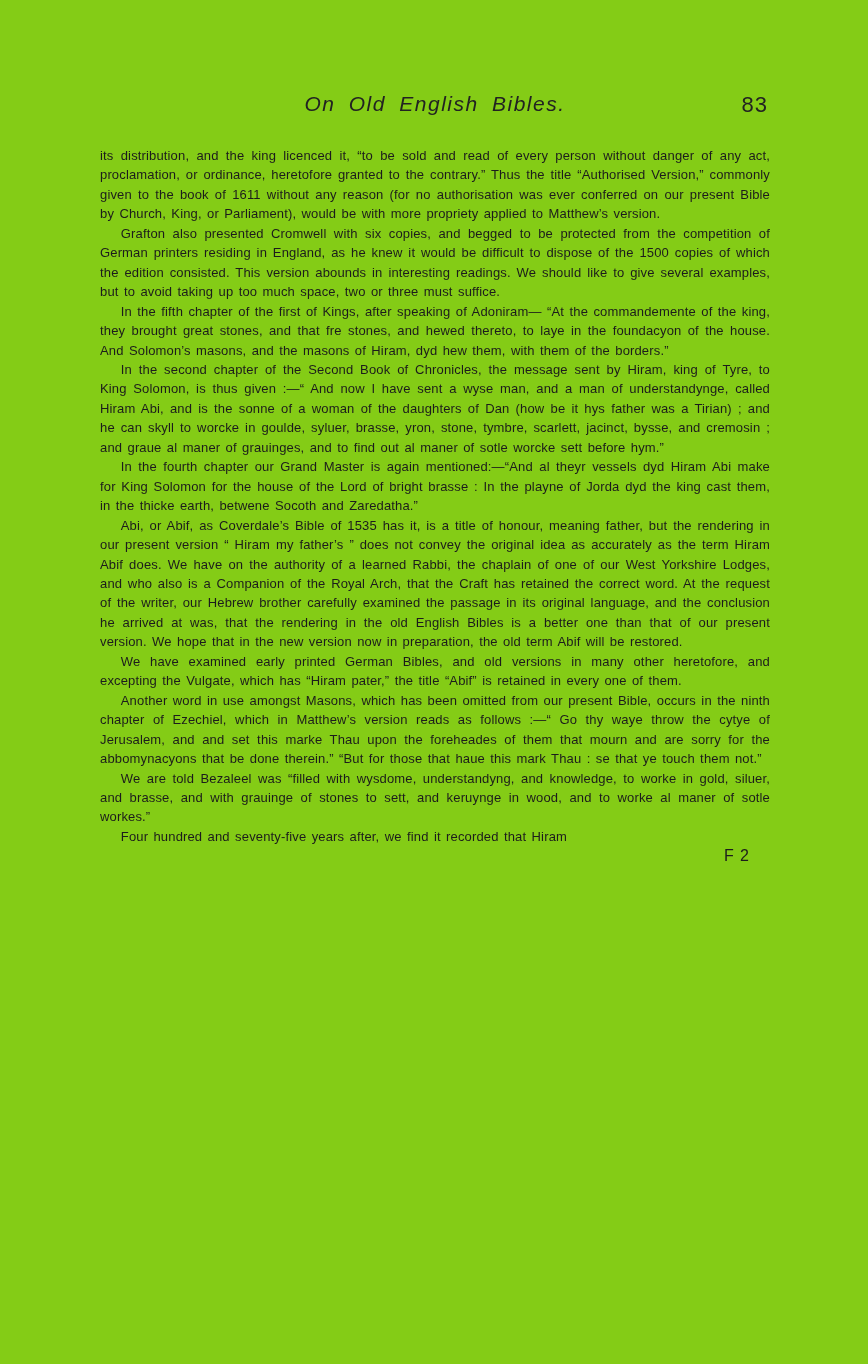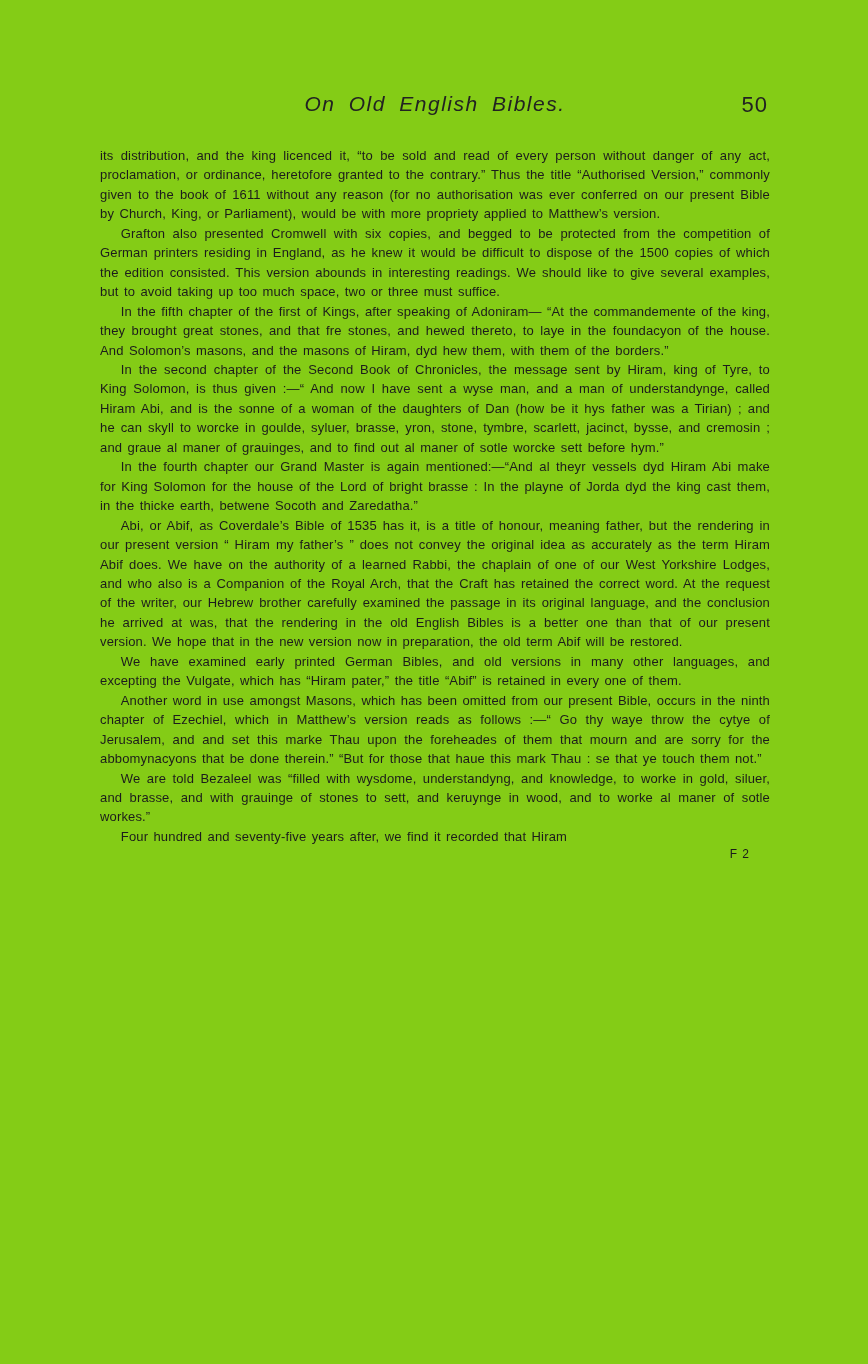--- a/index.html
+++ b/index.html
@@ -54,43 +54,43 @@
     letter-spacing: 0.15px;
     word-spacing: 1.6px;
   }
   .article-body p.para.indent {
     text-indent: 1.6em;
   }
   .signature-mark {
     margin-top: 1px;
     text-align: right;
     padding-right: 20px;
-    font-size: 12px;
+    font-size: 16px;
     letter-spacing: 1px;
   }
 </style>
 </head>
 <body>
 
 <div class="sheet">
   <div class="textblock">
 
     <div class="running-head">
       <div class="running-title">On Old English Bibles.</div>
-      <div class="page-number">50</div>
+      <div class="page-number">83</div>
     </div>
 
     <div class="article-body">
         <p class="para">its distribution, and the king licenced it, “to be sold and read of every person without danger of any act, proclamation, or ordinance, heretofore granted to the contrary.”  Thus the title “Authorised Version,” commonly given to the book of 1611 without any reason (for no authorisation was ever conferred on our present Bible by Church, King, or Parliament), would be with more propriety applied to Matthew’s version.</p>
         <p class="para indent">Grafton also presented Cromwell with six copies, and begged to be protected from the competition of German printers residing in England, as he knew it would be difficult to dispose of the 1500 copies of which the edition consisted. This version abounds in interesting readings.  We should like to give several examples, but to avoid taking up too much space, two or three must suffice.</p>
         <p class="para indent">In the fifth chapter of the first of Kings, after speaking of Adoniram— “At the commandemente of the king, they brought great stones, and that fre stones, and hewed thereto, to laye in the foundacyon of the house.  And Solomon’s masons, and the masons of Hiram, dyd hew them, with them of the borders.”</p>
         <p class="para indent">In the second chapter of the Second Book of Chronicles, the message sent by Hiram, king of Tyre, to King Solomon, is thus given :—“ And now I have sent a wyse man, and a man of understandynge, called Hiram Abi, and is the sonne of a woman of the daughters of Dan (how be it hys father was a Tirian) ; and he can skyll to worcke in goulde, syluer, brasse, yron, stone, tymbre, scarlett, jacinct, bysse, and cremosin ; and graue al maner of grauinges, and to find out al maner of sotle worcke sett before hym.”</p>
         <p class="para indent">In the fourth chapter our Grand Master is again mentioned:—“And al theyr vessels dyd Hiram Abi make for King Solomon for the house of the Lord of bright brasse :  In the playne of Jorda dyd the king cast them, in the thicke earth, betwene Socoth and Zaredatha.”</p>
         <p class="para indent">Abi, or Abif, as Coverdale’s Bible of 1535 has it, is a title of honour, meaning father, but the rendering in our present version “ Hiram my father’s ” does not convey the original idea as accurately as the term Hiram Abif does.  We have on the authority of a learned Rabbi, the chaplain of one of our West Yorkshire Lodges, and who also is a Companion of the Royal Arch, that the Craft has retained the correct word.  At the request of the writer, our Hebrew brother carefully examined the passage in its original language, and the conclusion he arrived at was, that the rendering in the old English Bibles is a better one than that of our present version.  We hope that in the new version now in preparation, the old term Abif will be restored.</p>
-        <p class="para indent">We have examined early printed German Bibles, and old versions in many other languages, and excepting the Vulgate, which has “Hiram pater,” the title “Abif” is retained in every one of them.</p>
+        <p class="para indent">We have examined early printed German Bibles, and old versions in many other heretofore, and excepting the Vulgate, which has “Hiram pater,” the title “Abif” is retained in every one of them.</p>
         <p class="para indent">Another word in use amongst Masons, which has been omitted from our present Bible, occurs in the ninth chapter of Ezechiel, which in Matthew’s version reads as follows :—“ Go thy waye throw the cytye of Jerusalem, and and set this marke Thau upon the foreheades of them that mourn and are sorry for the abbomynacyons that be done therein.”  “But for those that haue this mark Thau :  se that ye touch them not.”</p>
         <p class="para indent">We are told Bezaleel was “filled with wysdome, understandyng, and knowledge, to worke in gold, siluer, and brasse, and with grauinge of stones to sett, and keruynge in wood, and to worke al maner of sotle workes.”</p>
         <p class="para indent">Four hundred and seventy-five years after, we find it recorded that Hiram</p>
       </div>
 
     <div class="signature-mark">F 2</div>
 
   </div>
 </div>
 

